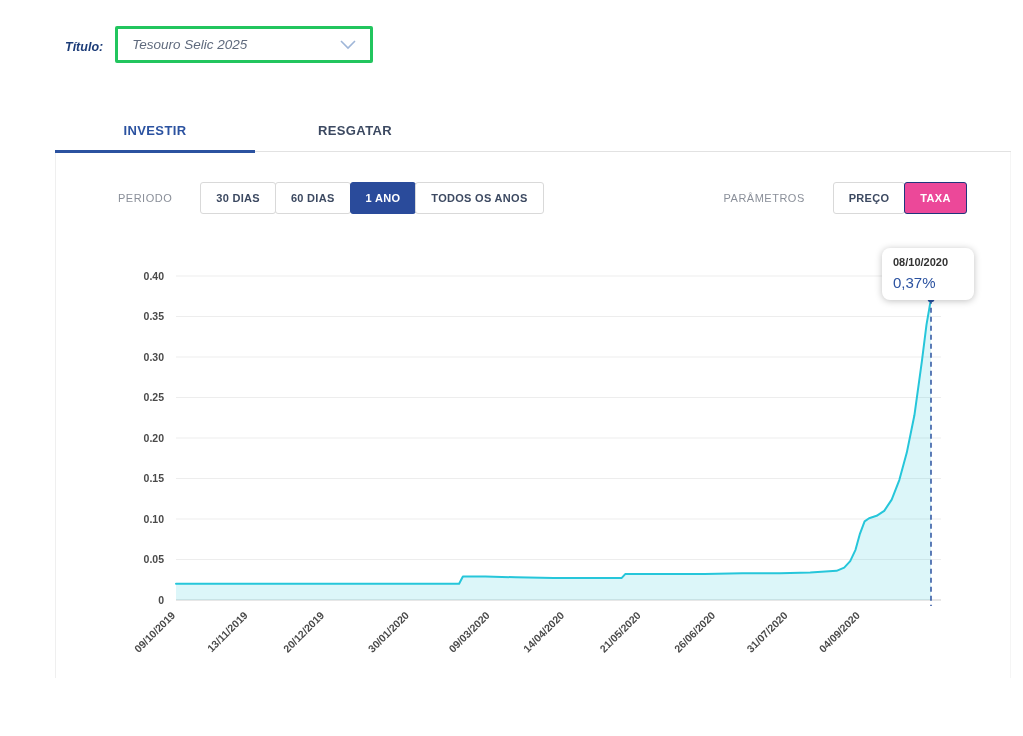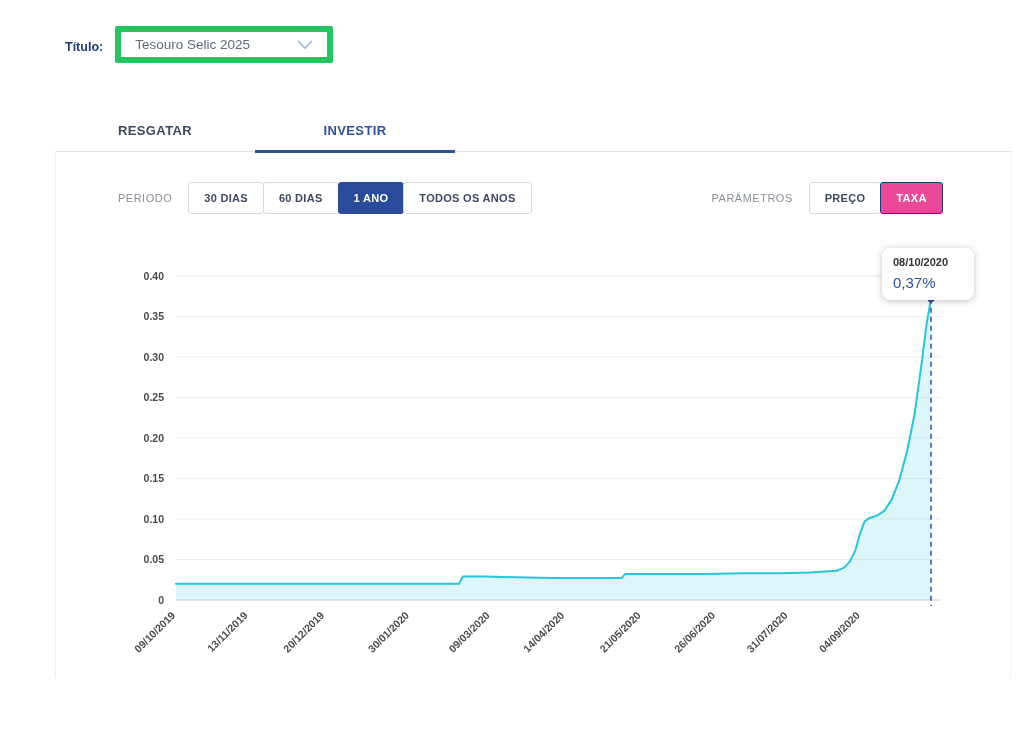--- a/index.html
+++ b/index.html
@@ -1,43 +1,43 @@
 <!DOCTYPE html>
 <html><head>
 <meta charset="utf-8">
 <style>
   * { box-sizing: border-box; margin: 0; padding: 0; }
   html, body { background: #ffffff; width: 1023px; height: 736px; overflow: hidden; }
   body { font-family: "Liberation Sans", sans-serif; color: #333; }
 
   
-  .title-row { padding: 26px 10px 0 65px; display: flex; align-items: center; }
+  .title-row { padding: 26px 10px 0 65px; display: flex; align-items: center; font-style: italic; }
   .titulo-label { font-size: 12.5px; font-weight: 700; color: #1c3c78; margin-right: 12px; margin-top: 4px; }
-  .select-box { width: 218px; height: 37px; border: 6px solid #22c55e; border-radius: 2px;
+  .select-box { width: 258px; height: 37px; border: 3px solid #22c55e; border-radius: 2px;
     background: #fff; display: flex; align-items: center; justify-content: space-between;
     padding: 0 14px; cursor: pointer; }
   .select-box .sel-text { font-size: 13.5px; color: #5f6a7d; }
   .chev { width: 16px; height: 10px; }
 
   
   .card { margin: 50px 12px 0 55px; width: 956px; }
   .tabs { display: flex; border-bottom: 1px solid #e2e2e2; }
   .tab { width: 200px; text-align: center; padding: 10px 0 12px 0; font-size: 13px; font-weight: 700;
     letter-spacing: 0.4px; color: #3c4961; cursor: pointer; }
   .tab.active { color: #2b52a0; border-bottom: 3px solid #2b52a0; margin-bottom: -2px; }
   .card-body { border-left: 1px solid #efefef; border-right: 1px solid #f5f5f5; padding-bottom: 20px; }
 
   
   .controls { display: flex; align-items: center; padding: 30px 0 0 62px; }
   .ctrl-label { font-size: 11px; font-weight: 400; letter-spacing: 0.5px; color: #8a8f99; }
   .btn-group { display: flex; margin-left: 16px; }
   .btn { border: 1px solid #d9d9d9; background: #fff; color: #3c4961; font-family: "Liberation Sans", sans-serif;
     font-size: 11px; font-weight: 700; letter-spacing: 0.3px; padding: 9px 15px; cursor: pointer;
     border-radius: 3px; margin-left: -1px; }
-  .btn:first-child { margin-left: 0; }
+  .btn:first-child { margin-left: 12px; }
   .btn.active-period { background: #2a4b9b; border-color: #2a4b9b; color: #fff; }
   .btn.active-param { background: #ec4899; border-color: #20357c; color: #fff; }
   .param-label { margin-left: 180px; }
 
   
   .chart-wrap { position: relative; margin-top: 10px; padding-left: 30px; }
   #chart-svg { display: block; margin-top: 34px; }
   .ytick { font: 700 10.5px "Liberation Sans", sans-serif; fill: #4a4a4a; }
   .xtick { font: 700 10.5px "Liberation Sans", sans-serif; fill: #4a4a4a; }
 
@@ -58,22 +58,22 @@
     <span>
       <svg class="chev" viewBox="0 0 16 10">
           <polyline points="1,1 8,8 15,1" fill="none" stroke="#9fb6d8" stroke-width="1.6"></polyline>
         </svg>
     </span>
   </div>
 </div>
 
 <div class="card">
   <div class="tabs">
+    <div class="tab active">INVESTIR</div>
     <div class="tab">RESGATAR</div>
-    <div class="tab active">INVESTIR</div>
   </div>
 
   <div class="card-body">
     <div class="controls">
       <span class="ctrl-label">PERIODO</span>
       <div class="btn-group">
         <button class="btn">30 DIAS</button>
         <button class="btn">60 DIAS</button>
         <button class="btn active-period">1 ANO</button>
         <button class="btn">TODOS OS ANOS</button>

